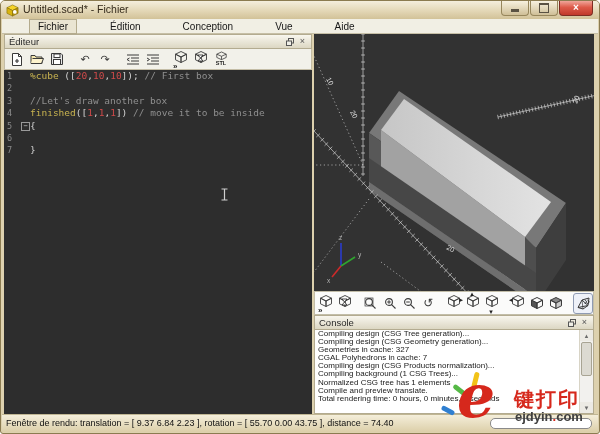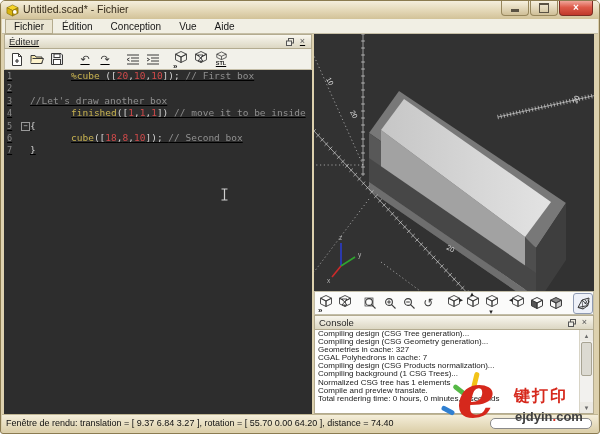--- a/index.html
+++ b/index.html
@@ -17,49 +17,49 @@
         border-radius:0 0 4px 4px;background:linear-gradient(#f7f1df,#cfbf97);
         display:flex;align-items:center;justify-content:center;font-size:9px;color:#4a4234;}
   .wbtn .glyph-min{width:8px;height:3px;background:#5a5243;margin-top:5px;}
   .wbtn .glyph-max{width:8px;height:7px;border:1px solid #5a5243;border-top-width:2px;}
   .wbtn.close{width:32px;background:linear-gradient(#f0a59a,#dd5a49 45%,#c0392b);
               border-color:#7e2d23;color:#fff;font-weight:bold;font-size:10px;line-height:10px;}
   
   .menubar{position:absolute;top:18px;left:1px;right:1px;height:14px;background:#f1efe4;
            border-bottom:1px solid #c6bfa6;display:flex;align-items:center;padding-left:3px;
            font-size:10px;color:#161616;}
-  .menu-item{padding:1px 8px;border:1px solid transparent;}
+  .menu-item{padding:1px 8px;border:1px solid transparent;margin-left:24px;}
   .menu-item.active{background:#eae5d2;border-color:#b4ab8d;}
   
   .panel-titlebar{height:13px;background:linear-gradient(#f8f6ee,#dcd7c3);
                   border:1px solid #b3ab90;display:flex;align-items:center;
                   justify-content:space-between;padding:0 4px;font-size:9.5px;color:#2a2a2a;}
   .dock-btns{display:flex;gap:4px;align-items:center;}
   .dock-btn{width:9px;height:9px;display:flex;align-items:center;justify-content:center;
             color:#555;font-size:9px;line-height:9px;}
   
   .editor-panel{position:absolute;left:3px;top:33px;width:308px;bottom:19px;
-                display:flex;flex-direction:column;text-decoration:underline;}
+                display:flex;flex-direction:column;}
   .editor-toolbar{height:20px;background:#f2f1ea;border:1px solid #c4bda6;border-top:none;
                   display:flex;align-items:center;padding-left:3px;gap:2px;}
   .tbtn{width:18px;height:17px;display:flex;align-items:center;justify-content:center;
         color:#333;}
   .tbtn.selected{border:1px solid #8f9bb3;border-radius:3px;background:#eef1f8;}
   .tsep{width:6px;height:14px;}
   .ticon{display:flex;flex-direction:column;align-items:center;line-height:7px;font-size:8px;}
   .stl-label{font-size:5.5px;font-weight:bold;color:#222;letter-spacing:0;}
   
   .code-area{flex:1;background:#2d2d2d;position:relative;overflow:hidden;
              font-family:"DejaVu Sans Mono",monospace;font-size:9.5px;cursor:text;}
   .code-row{display:flex;height:12.4px;line-height:12.4px;white-space:pre;}
   .gutter{width:13px;flex:none;color:#8a8a8a;font-size:8.5px;padding-left:3px;}
   .fold{width:10px;flex:none;position:relative;}
   .foldbox{position:absolute;left:1px;top:2px;width:7px;height:7px;border:1px solid #9a9a9a;
            color:#cfcfcf;font-size:7px;line-height:6px;text-align:center;background:#2d2d2d;}
-  .kw{color:#c8b350;margin-left:41px;} .num{color:#d04a4a;} .pu{color:#d2d2d2;} .cm{color:#8f8f8f;}
+  .kw{color:#c8b350;} .num{color:#d04a4a;} .pu{color:#d2d2d2;} .cm{color:#8f8f8f;}
   .ibeam{position:absolute;left:216px;top:118px;width:9px;height:13px;}
   
   .right-col{position:absolute;left:313px;right:5px;top:33px;bottom:19px;
              display:flex;flex-direction:column;}
   .viewport{height:257px;flex:none;background:#323232;position:relative;overflow:hidden;}
   .view-toolbar{height:22px;flex:none;background:#fbfbfa;border:1px solid #c2bda8;
                 display:flex;align-items:center;padding-left:2px;gap:1px;position:relative;}
   .view-toolbar .tbtn{width:19px;height:19px;}
   .overflow{position:absolute;right:3px;top:3px;font-size:11px;color:#333;}
   
@@ -82,21 +82,21 @@
                     border:1px solid #8a8a8a;border-radius:5px;background:#fff;}
   
   .watermark{position:absolute;right:0;bottom:0;width:165px;height:70px;z-index:50;
              pointer-events:none;}
   .dash{position:absolute;border-radius:3px;}
   .dash.blue{left:6px;top:44px;width:14px;height:5px;background:#2f7fd1;transform:rotate(28deg);}
   .dash.green{left:17px;top:24px;width:16px;height:5px;background:#55b946;transform:rotate(38deg);}
   .dash.yellow{left:38px;top:8px;width:5px;height:16px;background:#f2c318;transform:rotate(14deg);}
   .wm-e{position:absolute;left:22px;top:2px;font-family:"DejaVu Serif",serif;
         font-style:italic;font-weight:bold;font-size:60px;color:#d6281c;line-height:60px;}
-  .wm-cjk{position:absolute;left:79px;top:22px;font-size:16px;font-weight:bold;color:#d6281c;
+  .wm-cjk{position:absolute;left:79px;top:22px;font-size:20px;font-weight:bold;color:#d6281c;
           letter-spacing:2px;}
   .wm-domain{position:absolute;left:80px;top:45px;font-size:13px;font-weight:bold;color:#3f3f3f;}
   .wm-domain .dot{color:#d6281c;}
   svg text{font-family:"Liberation Sans",sans-serif;}
 </style>
 </head>
 <body>
 
 <div class="window">
 
@@ -233,21 +233,21 @@
           </span>
         </span>
       </div>
     <div class="code-area">
 
     <div class="code-row"><span class="gutter">1</span><span class="fold"></span><span><span class="kw">%cube </span><span class="pu">([</span><span class="num">20</span><span class="pu">,</span><span class="num">10</span><span class="pu">,</span><span class="num">10</span><span class="pu">]); </span><span class="cm">// First box</span></span></div>
         <div class="code-row"><span class="gutter">2</span><span class="fold"></span><span></span></div>
         <div class="code-row"><span class="gutter">3</span><span class="fold"></span><span><span class="cm">//Let's draw another box</span></span></div>
         <div class="code-row"><span class="gutter">4</span><span class="fold"></span><span><span class="kw">finished</span><span class="pu">([</span><span class="num">1</span><span class="pu">,</span><span class="num">1</span><span class="pu">,</span><span class="num">1</span><span class="pu">]) </span><span class="cm">// move it to be inside</span></span></div>
         <div class="code-row"><span class="gutter">5</span><span class="fold"><span class="foldbox">−</span></span><span><span class="pu">{</span></span></div>
-        <div class="code-row"><span class="gutter">6</span><span class="fold"></span><span><span class="kw">cube</span><span class="pu">([</span><span class="num">18</span><span class="pu">,</span><span class="num">8</span><span class="pu">,</span><span class="num">10</span><span class="pu">]); </span><span class="cm">// Second box</span></span></div>
+        <div class="code-row"><span class="gutter">6</span><span class="fold"></span></div>
         <div class="code-row"><span class="gutter">7</span><span class="fold"></span><span><span class="pu">}</span></span></div>
         <svg class="ibeam" viewBox="0 0 9 13">
         <g stroke="#cfcfcf" stroke-width="1.2" fill="none">
           <path d="M1.5 1 H7.5 M4.5 1 V12 M1.5 12 H7.5"></path>
         </g>
       </svg>
       </div>
   </div>
 
   <div class="right-col">
@@ -549,21 +549,21 @@
         <div class="scrollbar">
           <div class="sb-arrow">▲</div>
           <div class="sb-thumb"></div>
           <div class="sb-arrow down">▼</div>
         </div>
       </div>
     </div>
   </div>
 
   <div class="statusbar">
-    <span>Fenêtre de rendu: translation = [ 9.37 6.84 3.27 ], rotation = [ 55.70 0.00 64.20 ], distance = 74.40</span>
+    <span>Fenêtre de rendu: translation = [ 9.37 6.84 2.23 ], rotation = [ 55.70 0.00 43.75 ], distance = 74.40</span>
     <span class="progress-outline"></span>
   </div>
 </div>
 
 <div class="watermark">
   <span class="dash blue"></span>
   <span class="dash green"></span>
   <span class="dash yellow"></span>
   <span class="wm-e">e</span>
   <span class="wm-cjk">键打印</span>

